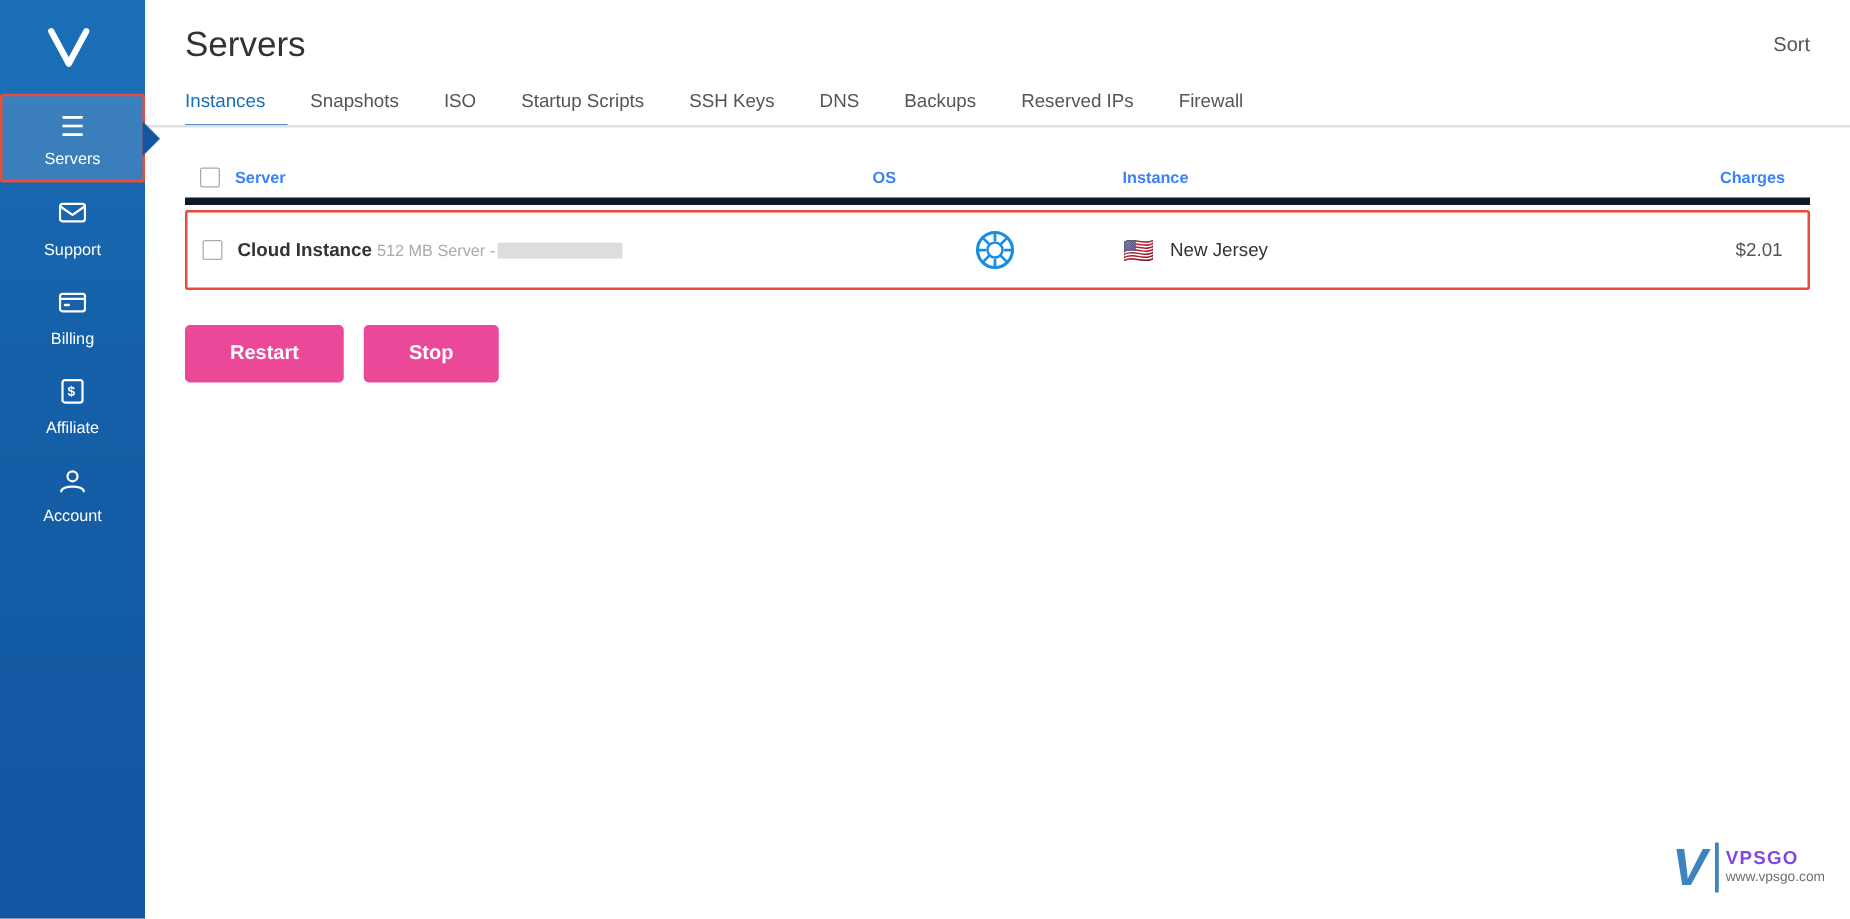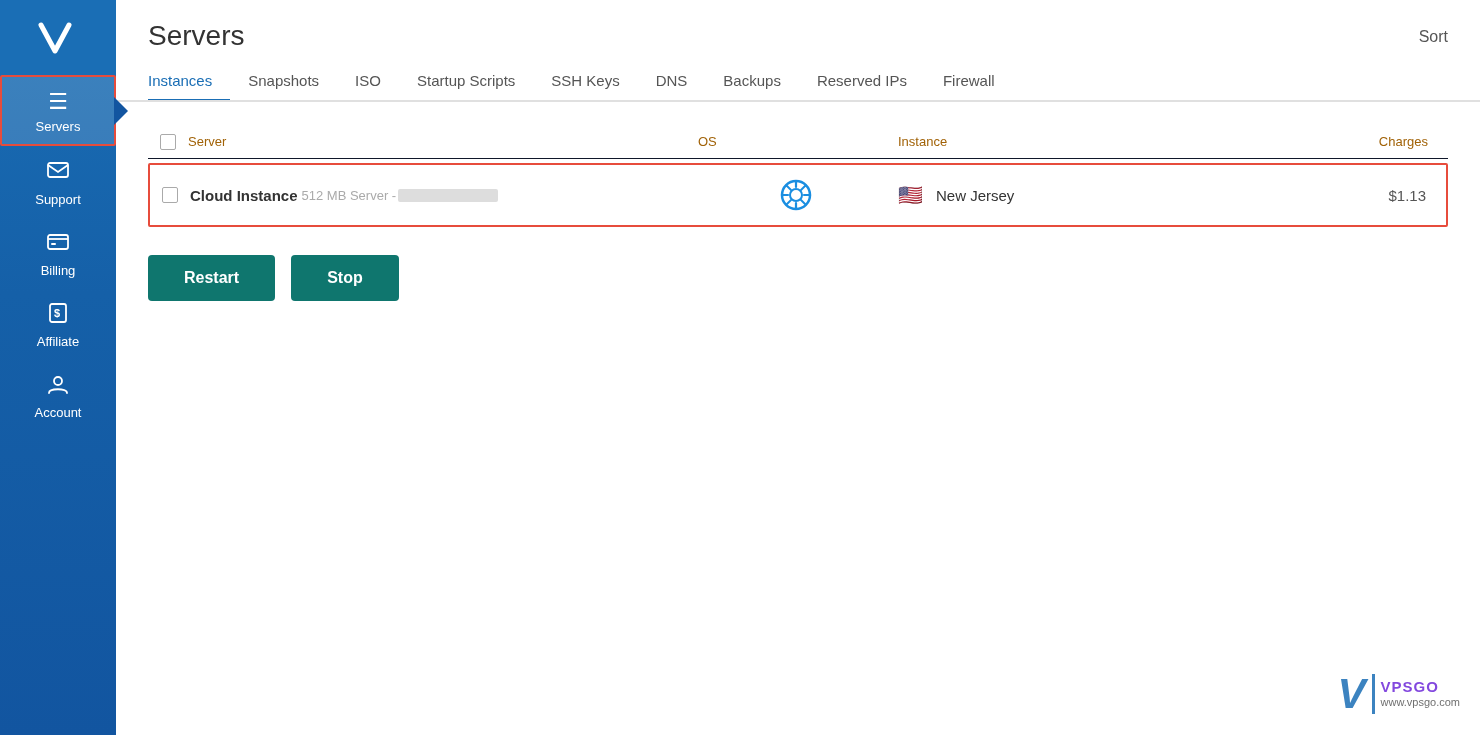--- a/index.html
+++ b/index.html
@@ -130,24 +130,24 @@
     .content {
       flex: 1;
       padding: 24px 32px;
       overflow-y: auto;
     }
 
     .table-header {
       display: grid;
       grid-template-columns: 40px 1fr 200px 350px 200px;
       padding: 8px 0;
-      border-bottom: 1px solid #0f172a;
-      color: #a16207;
-      font-size: 13px;
-      font-weight: 400;
+      border-bottom: 6px solid #0f172a;
+      color: #3b82f6;
+      font-size: 13px;
+      font-weight: 700;
     }
     .table-row-wrapper {
       display: grid;
       grid-template-columns: 40px 1fr 200px 350px 200px;
       padding: 12px 0;
       border: 2px solid #e74c3c;
       border-radius: 2px;
       margin-top: 4px;
       align-items: center;
     }
@@ -233,21 +233,21 @@
       margin-top: 28px;
     }
     .btn {
       padding: 14px 36px;
       font-size: 16px;
       font-weight: 600;
       border: none;
       border-radius: 4px;
       cursor: pointer;
       color: #fff;
-      background: #0f766e;
+      background: #ec4899;
     }
 
     
     .news-section {
       margin-top: 30px;
       padding-top: 20px;
     }
     .news-meta {
       font-size: 13px;
       color: #888;
@@ -400,21 +400,21 @@
           <line x1="8.5" y1="8.5" x2="13" y2="13" stroke="#1a8ee1" stroke-width="2" stroke-linecap="round"></line>
           <line x1="23" y1="23" x2="27.5" y2="27.5" stroke="#1a8ee1" stroke-width="2" stroke-linecap="round"></line>
           <line x1="27.5" y1="8.5" x2="23" y2="13" stroke="#1a8ee1" stroke-width="2" stroke-linecap="round"></line>
           <line x1="13" y1="23" x2="8.5" y2="27.5" stroke="#1a8ee1" stroke-width="2" stroke-linecap="round"></line>
         </svg>
       </div>
       <div class="location-cell">
         <span class="flag">🇺🇸</span>
         <span>New Jersey</span>
       </div>
-      <div class="charges-cell">$1.13</div>
+      <div class="charges-cell">$2.01</div>
     </div>
 
     <div class="action-buttons">
       <button class="btn">Restart</button>
       <button class="btn">Stop</button>
     </div>
 
   </div>
 </main>
 

